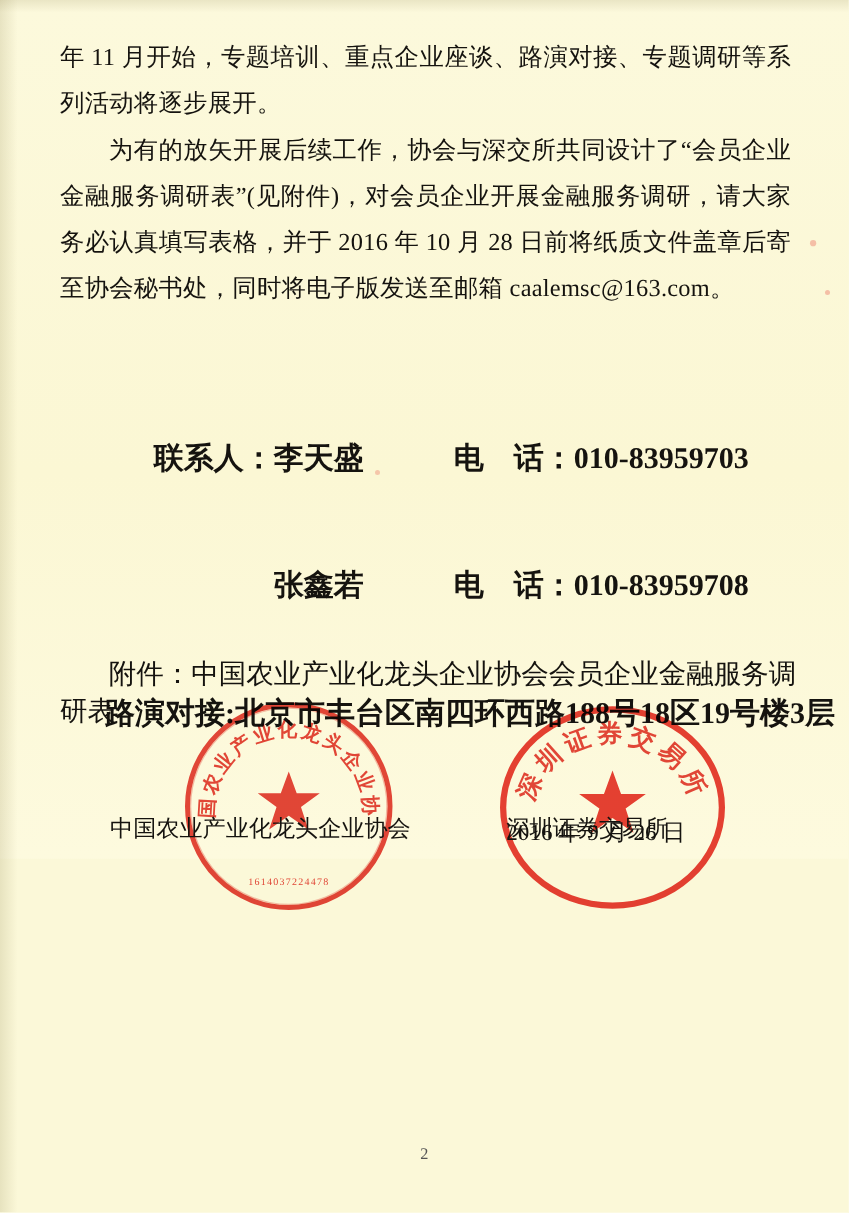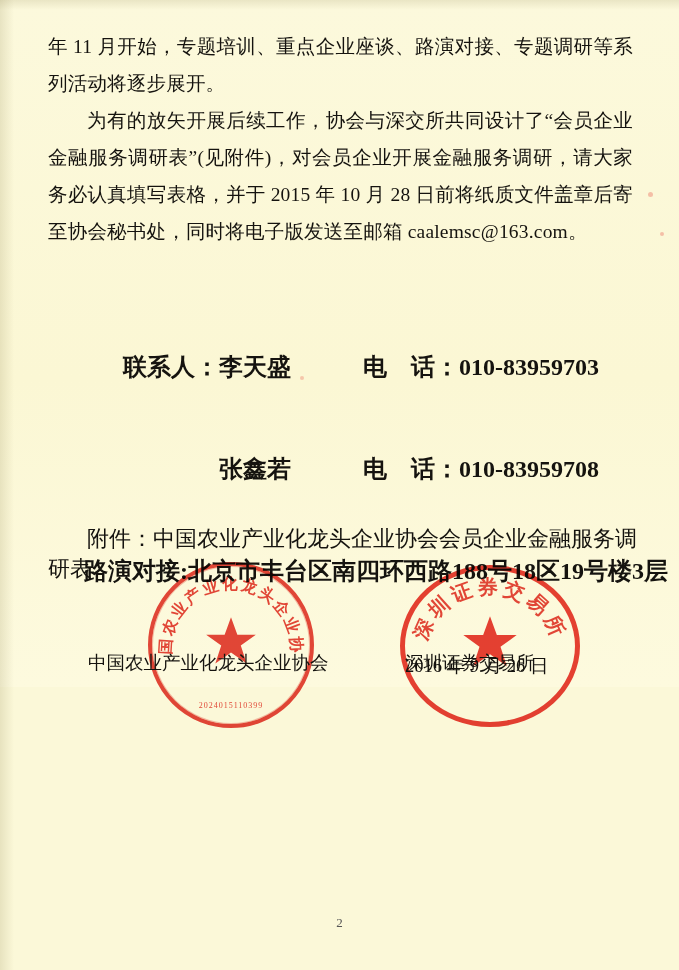--- a/index.html
+++ b/index.html
@@ -179,21 +179,21 @@
 </head>
 <body>
 
 <div class="page">
 
   <div class="edge-shadow"></div>
   <div class="edge-shadow-top"></div>
 
   <div class="body-text">
     <p class="para">年 11 月开始，专题培训、重点企业座谈、路演对接、专题调研等系列活动将逐步展开。</p>
-    <p class="para indent">为有的放矢开展后续工作，协会与深交所共同设计了“会员企业金融服务调研表”(见附件)，对会员企业开展金融服务调研，请大家务必认真填写表格，并于 2015 年 10 月 28 日前将纸质文件盖章后寄至协会秘书处，同时将电子版发送至邮箱 caalemsc@163.com。</p>
+    <p class="para indent">为有的放矢开展后续工作，协会与深交所共同设计了“会员企业金融服务调研表”(见附件)，对会员企业开展金融服务调研，请大家务必认真填写表格，并于 2016 年 10 月 28 日前将纸质文件盖章后寄至协会秘书处，同时将电子版发送至邮箱 caalemsc@163.com。</p>
   </div>
 
   <div class="contact-block">
     <div class="crow">
       <span style="display:inline-block;width:39px;"></span><span>联系人：</span><span>李天盛</span><span style="display:inline-block;width:72px;"></span><span>电　话：</span><span>010-83959703</span>
     </div>
     <div class="crow">
       <span style="display:inline-block;width:39px;"></span><span>　　　　</span><span>张鑫若</span><span style="display:inline-block;width:72px;"></span><span>电　话：</span><span>010-83959708</span>
     </div>
     <div class="crow">
@@ -210,21 +210,21 @@
           <path id="arcL" d="M 18,79 A 57,57 0 1 1 132,79"></path>
         </defs>
         <text font-size="15" letter-spacing="2.2">
           <textPath href="#arcL" startOffset="50%" text-anchor="middle">中国农业产业化龙头企业协会</textPath>
         </text>
       </svg>
     </div>
     <svg class="star-svg" width="54" height="54" viewBox="0 0 100 100">
       <polygon points="50,4 61.8,36.4 96,36.4 68.1,56.6 79.0,90 50,69.6 21.0,90 31.9,56.6 4,36.4 38.2,36.4" fill="#e02d23"></polygon>
     </svg>
-    <div class="seal-bottom-num">2024015110399</div>
+    <div class="seal-bottom-num">1614037224478</div>
   </div>
 
   <div class="seal seal-2">
     <div class="seal-arc-text">
       <svg viewBox="0 0 160 142" aria-hidden="true">
         <defs>
           <path id="arcR" d="M 20,76 A 60,54 0 1 1 140,76"></path>
         </defs>
         <text font-size="19" letter-spacing="4">
           <textPath href="#arcR" startOffset="50%" text-anchor="middle">深圳证券交易所</textPath>

